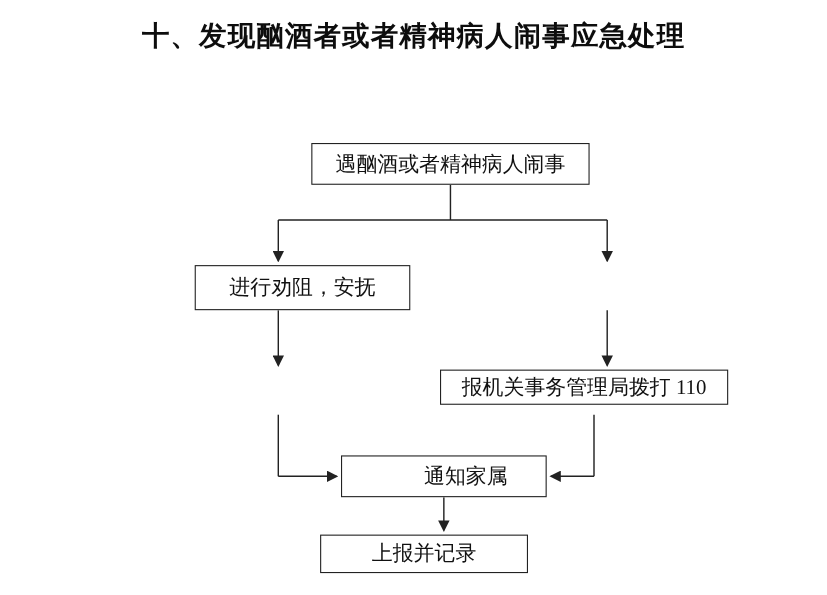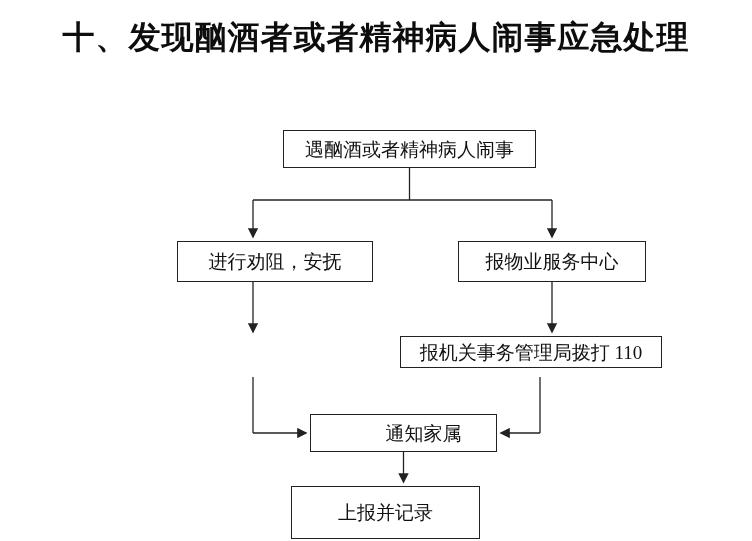--- a/index.html
+++ b/index.html
@@ -18,21 +18,21 @@
     overflow: hidden;
   }
   .page-title {
     position: absolute;
     top: 16px;
     left: 0;
     width: 100%;
     text-align: center;
     font-family: "Liberation Sans", sans-serif;
     font-weight: bold;
-    font-size: 32px;
+    font-size: 25px;
     letter-spacing: 1px;
     color: #0d0d0d;
   }
   .node {
     position: absolute;
     border: 1px solid #222222;
     background: #ffffff;
     display: flex;
     align-items: center;
     justify-content: center;
@@ -96,22 +96,21 @@
 
     <g>
       <line x1="403.5" y1="452" x2="403.5" y2="482" marker-end="url(#arrow)"></line>
     </g>
   </svg>
 
   <div class="node" style="left:283px; top:130px; width:253px; height:38px;">遇酗酒或者精神病人闹事</div>
 
   <div class="node" style="left:155px; top:241px; width:196px; height:41px;margin-left:22px;">进行劝阻，安抚</div>
 
-  <div class="node" style="left:458px; top:241px; width:188px; height:41px;">报物业服务中心</div>
 
 
   <div class="node" style="left:400px; top:336px; width:262px; height:32px;">报机关事务管理局拨打 110</div>
 
   <div class="node" style="left:310px; top:414px; width:187px; height:38px;padding-left:40px;">通知家属</div>
 
-  <div class="node" style="left:291px; top:486px; width:189px; height:53px;">上报并记录</div>
+  <div class="node" style="left:291px; top:486px; width:189px; height:35px;">上报并记录</div>
 
 </div>
 
 </body></html>

